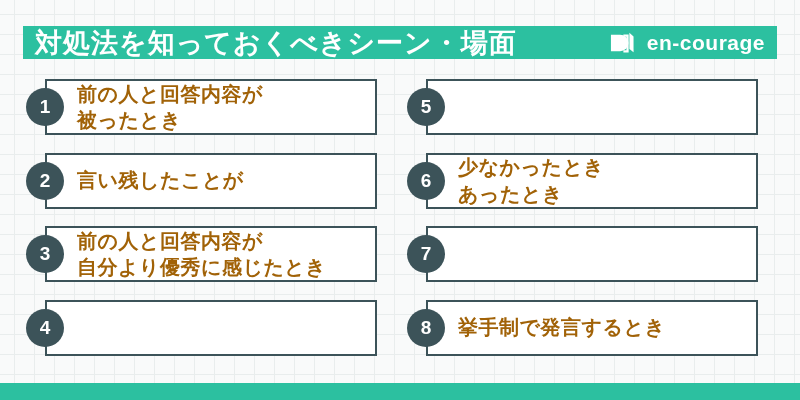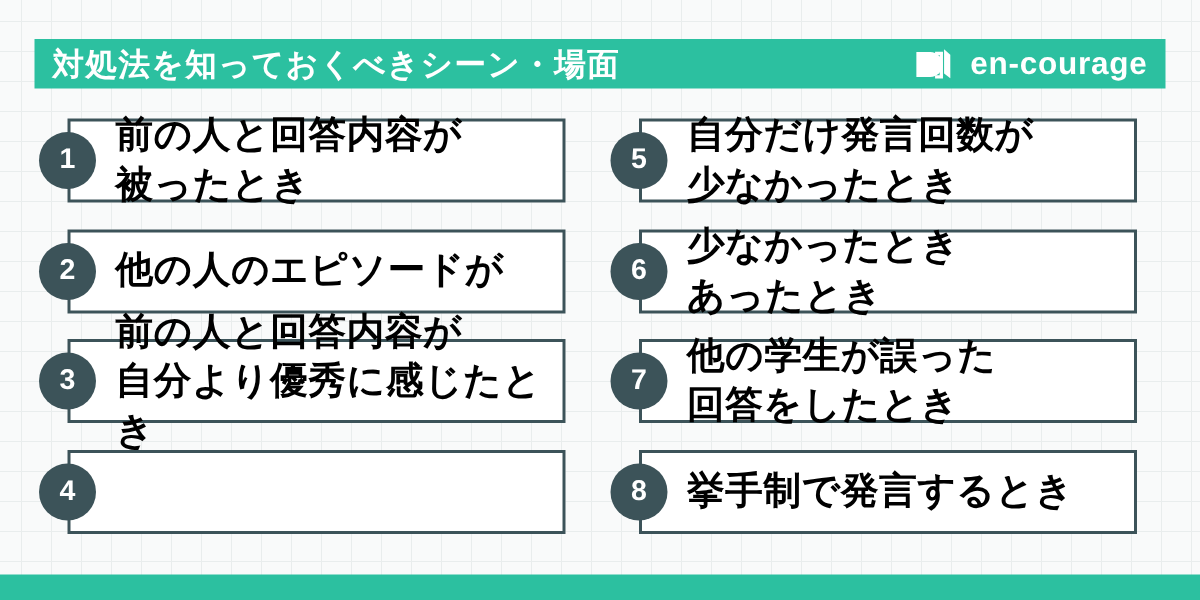--- a/index.html
+++ b/index.html
@@ -13,21 +13,21 @@
     background-size:20px 20px;
     background-position:-6px -6px;
   }
   .header-bar{
     position:absolute;left:23px;top:26px;width:754px;height:33px;
     background:#2cc0a0;
     display:flex;align-items:center;justify-content:space-between;
     padding:0 12px;box-sizing:border-box;
   }
   .header-title{
-    color:#ffffff;font-size:21px;font-weight:bold;letter-spacing:1px;
+    color:#ffffff;font-size:27px;font-weight:bold;letter-spacing:1px;
     white-space:nowrap;
   }
   .brand{
     display:flex;align-items:center;gap:12px;
   }
   .brand-text{
     color:#ffffff;font-size:21px;font-weight:bold;letter-spacing:0.5px;
   }
   .items-grid{
     position:absolute;left:45px;top:79px;
@@ -47,21 +47,21 @@
     padding-left:30px;
   }
   .num-circle{
     position:absolute;left:-21px;top:50%;transform:translateY(-50%);
     width:38px;height:38px;border-radius:50%;
     background:#3c5359;
     display:flex;align-items:center;justify-content:center;
     color:#ffffff;font-size:19px;font-weight:bold;
   }
   .item-text{
-    color:#000000;font-size:25px;font-weight:bold;
+    color:#a16207;font-size:20px;font-weight:bold;
     line-height:1.32;white-space:pre-line;letter-spacing:0.5px;
   }
   .footer-bar{
     position:absolute;left:0;top:383px;width:800px;height:17px;
     background:#2cc0a0;
   }
 </style>
 </head>
 <body>
 
@@ -80,44 +80,40 @@
 </div>
 
 <div class="items-grid">
   <div class="scene-item">
     <div class="num-circle">1</div>
     <div class="item-text">前の人と回答内容が
 被ったとき</div>
   </div>
   <div class="scene-item">
     <div class="num-circle">2</div>
-    <div class="item-text">他の人のエピソードが</div>
+    <div class="item-text">言い残したことが</div>
   </div>
   <div class="scene-item">
     <div class="num-circle">3</div>
     <div class="item-text">前の人と回答内容が
 自分より優秀に感じたとき</div>
   </div>
   <div class="scene-item">
     <div class="num-circle">4</div>
   </div>
   <div class="scene-item">
     <div class="num-circle">5</div>
-    <div class="item-text">自分だけ発言回数が
-少なかったとき</div>
   </div>
   <div class="scene-item">
     <div class="num-circle">6</div>
     <div class="item-text">少なかったとき
 あったとき</div>
   </div>
   <div class="scene-item">
     <div class="num-circle">7</div>
-    <div class="item-text">他の学生が誤った
-回答をしたとき</div>
   </div>
   <div class="scene-item">
     <div class="num-circle">8</div>
     <div class="item-text">挙手制で発言するとき</div>
   </div>
 </div>
 
 <div class="footer-bar"></div>
 
 </body></html>

